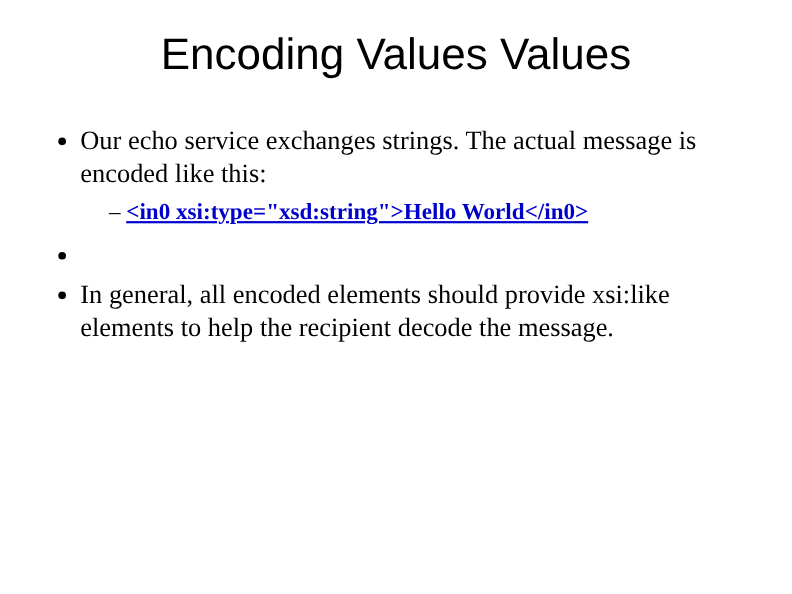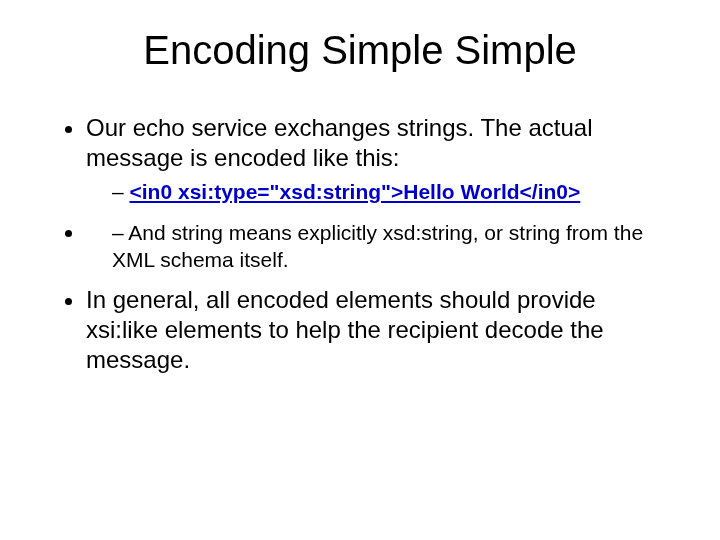--- a/index.html
+++ b/index.html
@@ -20,21 +20,22 @@
   }
   .title {
     font-size: 40px;
     text-align: center;
     margin: 10px 0 40px 0;
     font-weight: normal;
   }
   ul.level1 {
     list-style: disc;
     padding-left: 34px;
-    margin: 16px;
+    margin: 3px;
+    font-family: Liberation Serif, serif;
   }
   ul.level1 > li {
     font-size: 24px;
     line-height: 1.25;
     margin-bottom: 6px;
   }
   ul.level2 {
     list-style: none;
     padding-left: 26px;
     margin: 6px 0 12px 0;
@@ -50,29 +51,26 @@
   .link {
     color: #0000cc;
     text-decoration: underline;
     font-weight: bold;
   }
 </style>
 </head>
 <body>
 
 <div class="slide">
-  <h1 class="title">Encoding Simple Simple</h1>
+  <h1 class="title">Encoding Values Values</h1>
 
   <ul class="level1">
     <li>
       <span>Our echo service exchanges strings.  The actual message is encoded like this:</span>
       <ul class="level2">
         <li><span class="link">&lt;in0 xsi:type="xsd:string"&gt;Hello World&lt;/in0&gt;</span></li>
       </ul>
     </li>
     <li>
-      <ul class="level2">
-        <li>And string means explicitly xsd:string, or string from the XML schema itself.</li>
-      </ul>
     </li>
     <li>In general, all encoded elements should provide xsi:like elements to help the recipient decode the message.</li>
   </ul>
 </div>
 
 </body></html>

